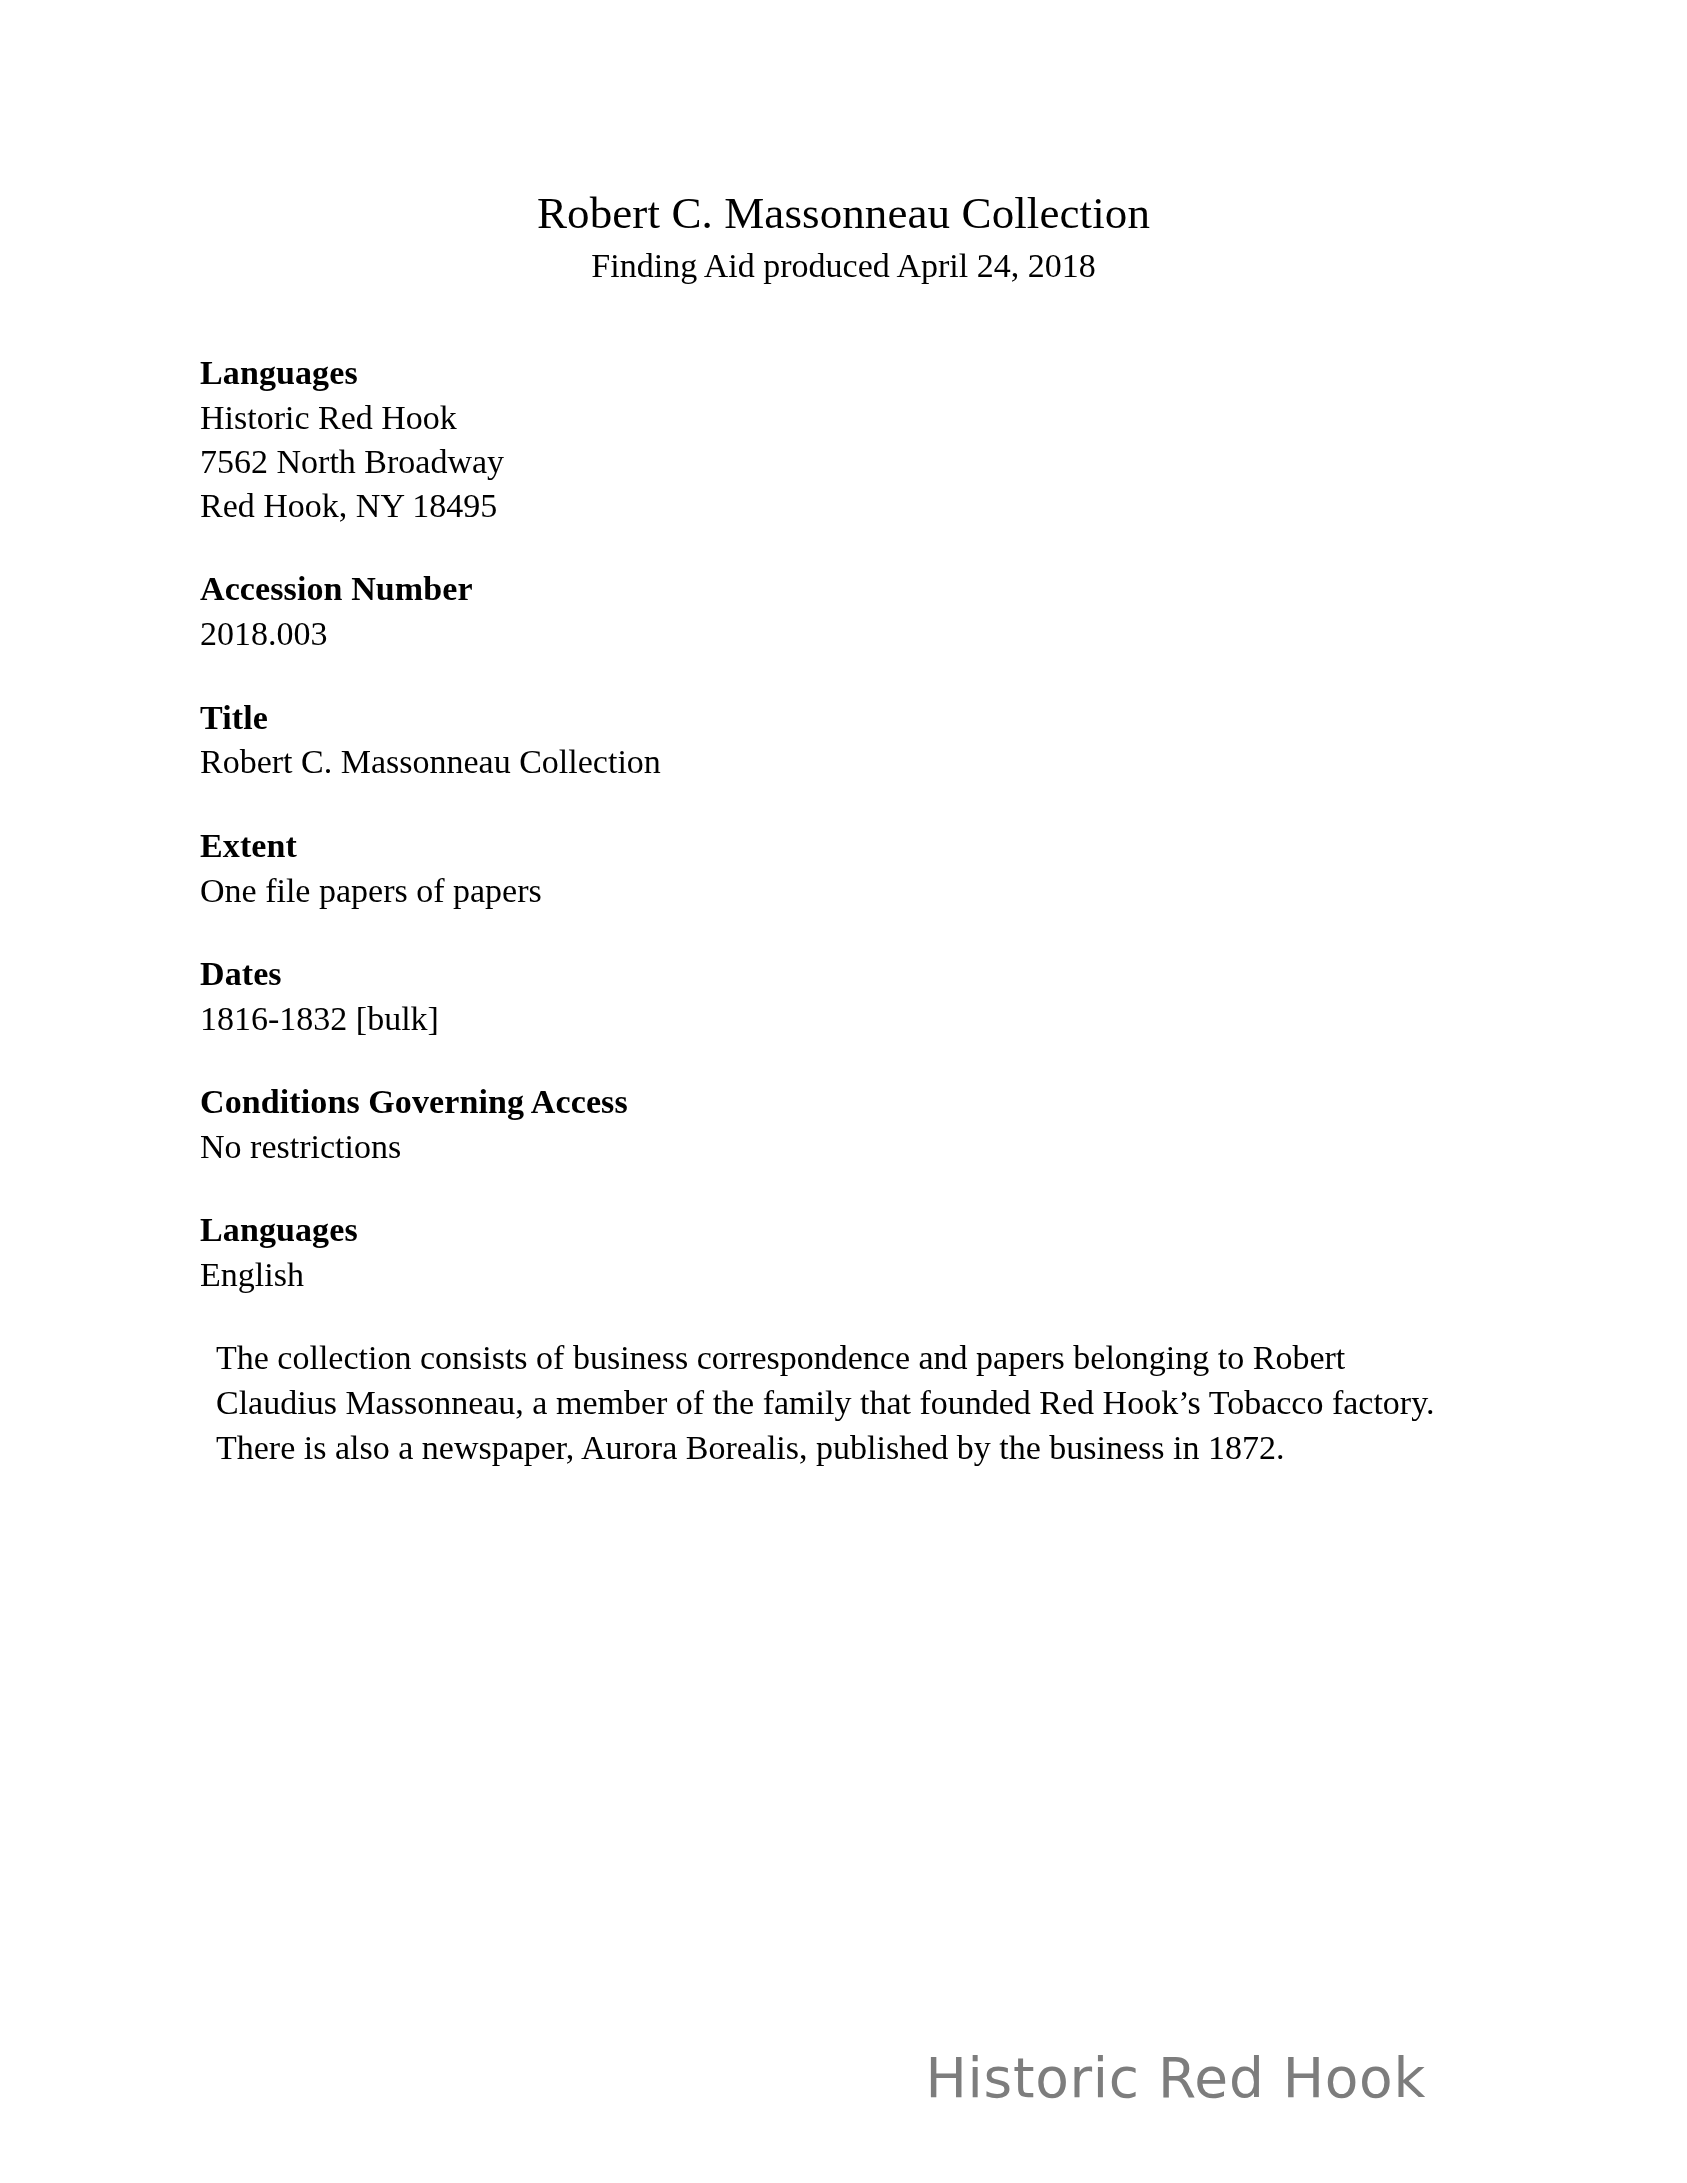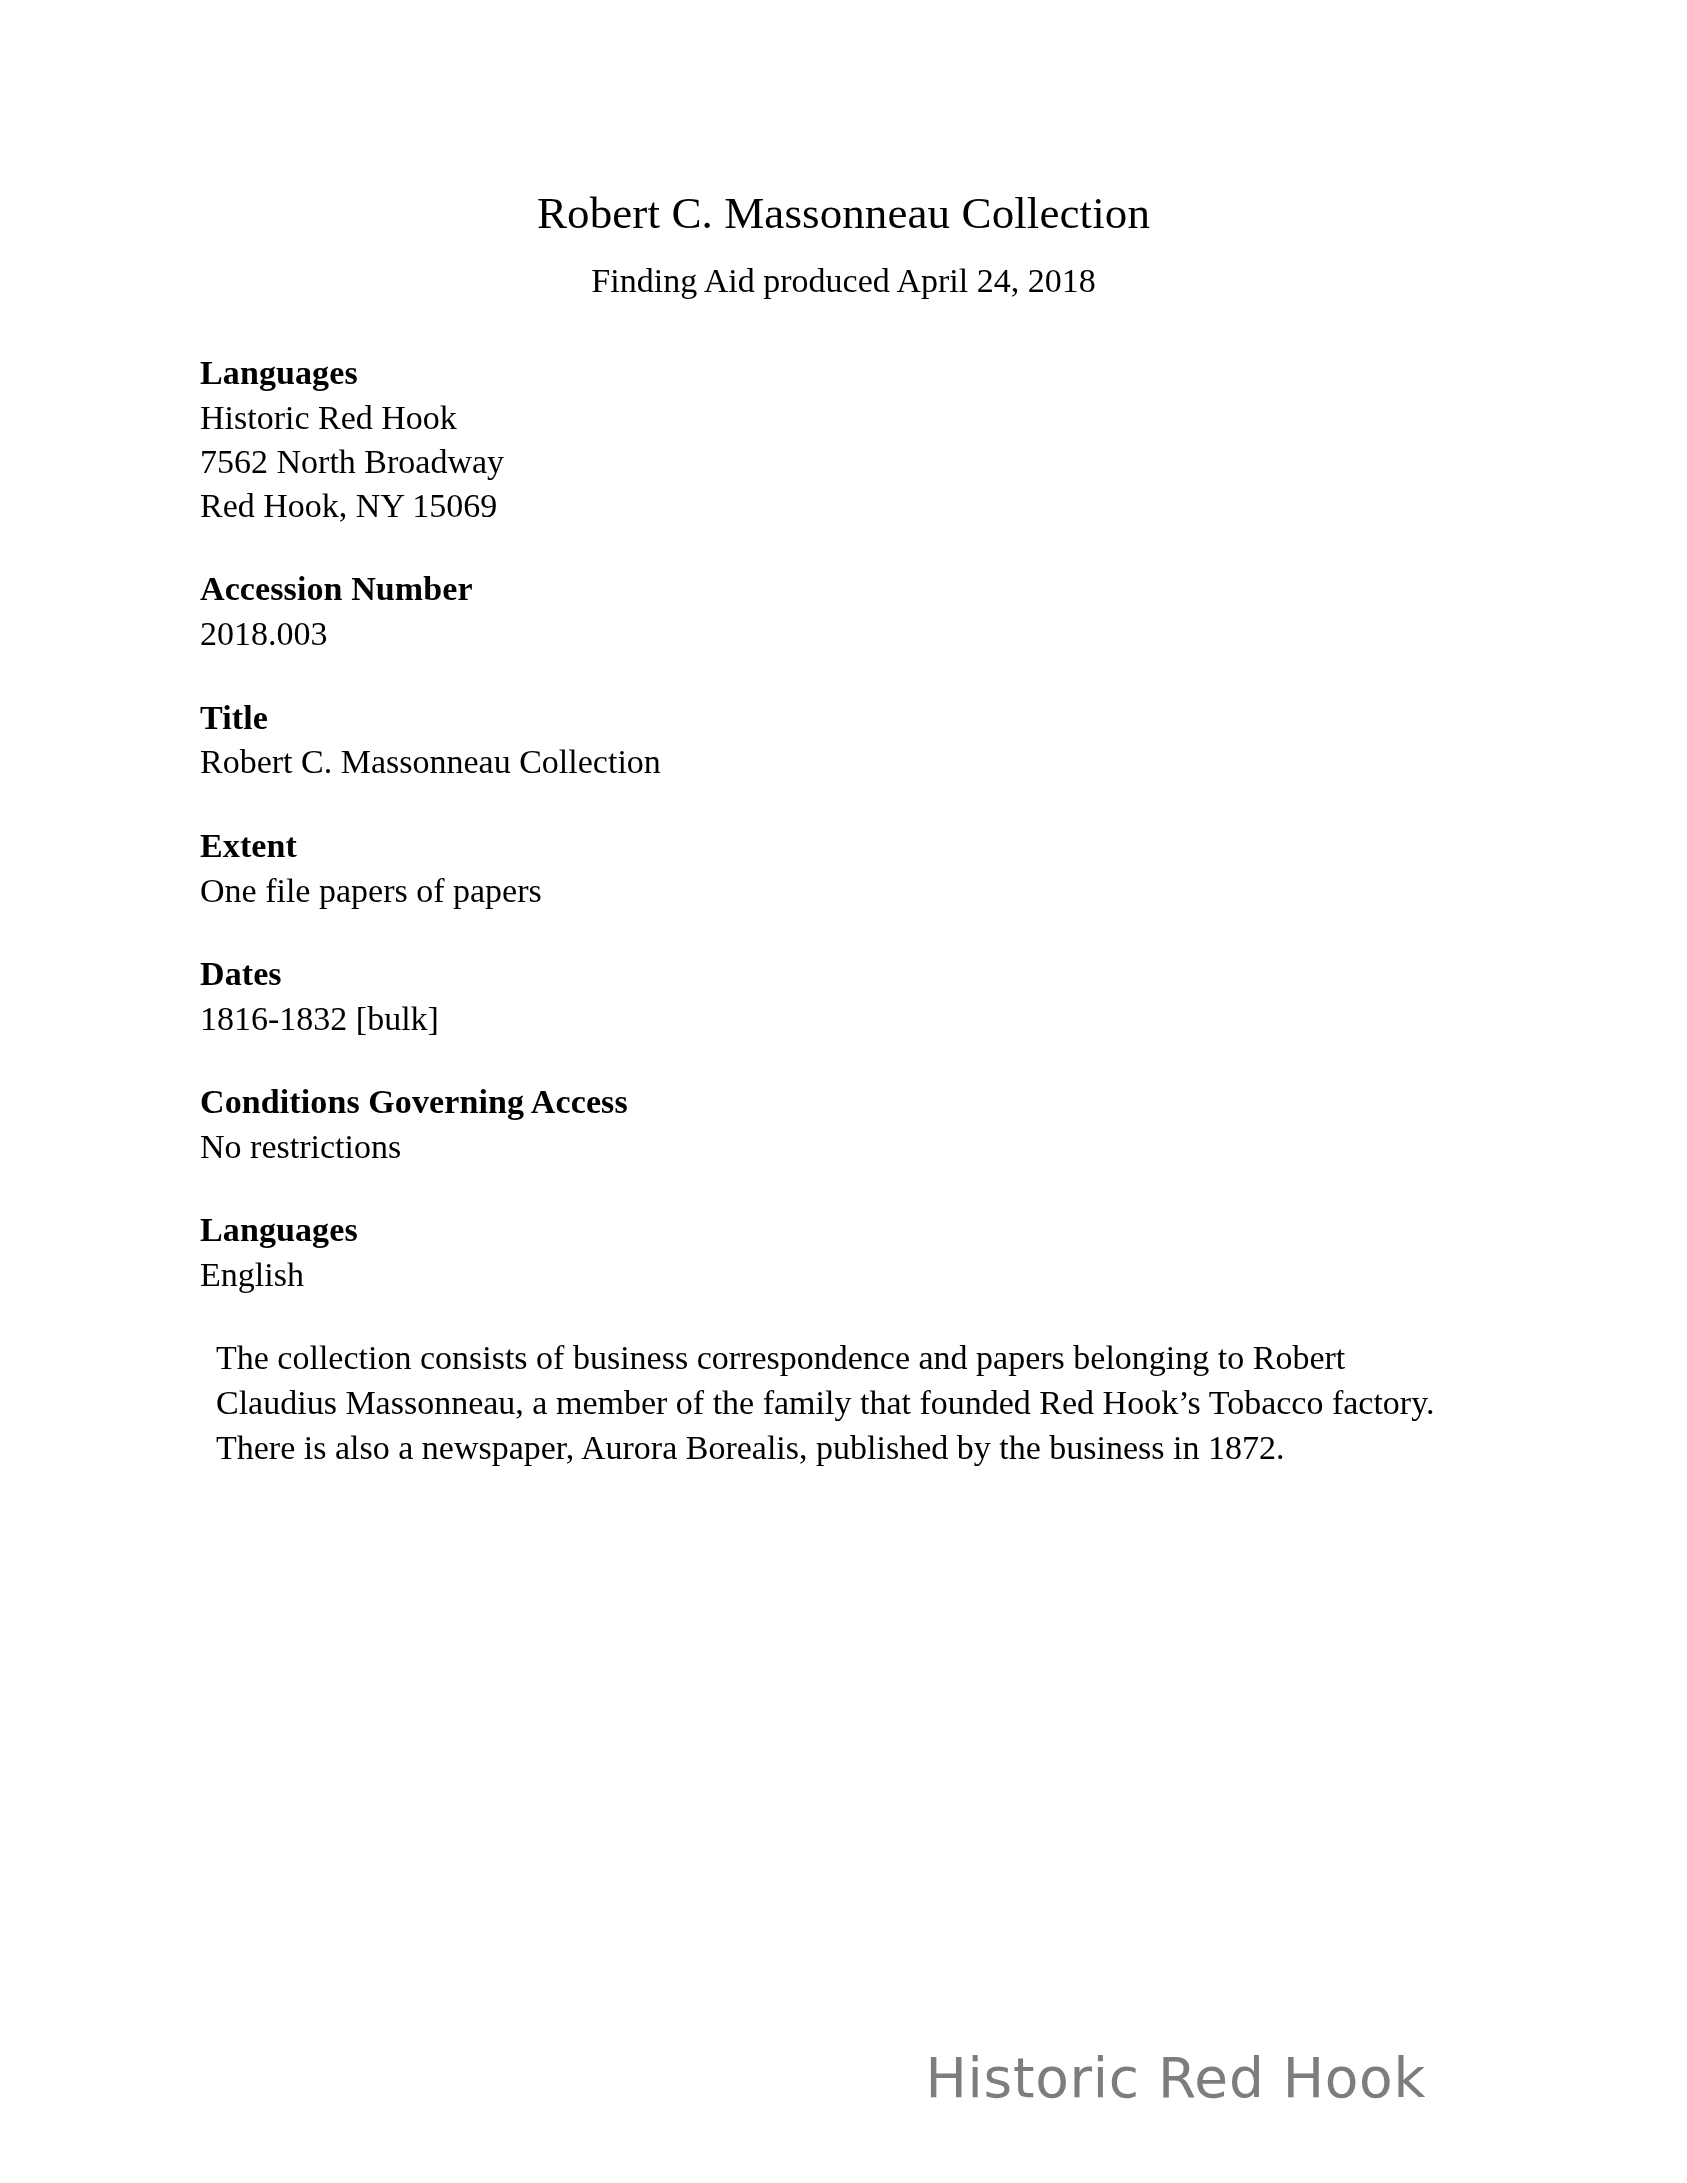--- a/index.html
+++ b/index.html
@@ -33,21 +33,21 @@
     line-height: 1.12;
     font-weight: 400;
     letter-spacing: 0.1px;
     margin: 0;
   }
 
   .doc-subtitle {
     font-size: 34px;
     line-height: 1.18;
     font-weight: 400;
-    margin: 23px 0 0 0;
+    margin: 8px 0 0 0;
   }
 
   
   .content {
     position: absolute;
     left: 200px;
     top: 351px;
     width: 1276px;
   }
 
@@ -108,21 +108,21 @@
     <h1 class="doc-title">Robert C. Massonneau Collection</h1>
     <p class="doc-subtitle">Finding Aid produced April 24, 2018</p>
   </div>
 
   <div class="content">
 
     <div class="section">
       <div class="section-heading">Languages</div>
       <div class="section-line">Historic Red Hook</div>
       <div class="section-line">7562 North Broadway</div>
-      <div class="section-line">Red Hook, NY 15069</div>
+      <div class="section-line">Red Hook, NY 18495</div>
     </div>
 
     <div class="section">
       <div class="section-heading">Accession Number</div>
       <div class="section-line">2018.003</div>
     </div>
 
     <div class="section">
       <div class="section-heading">Title</div>
       <div class="section-line">Robert C. Massonneau Collection</div>

